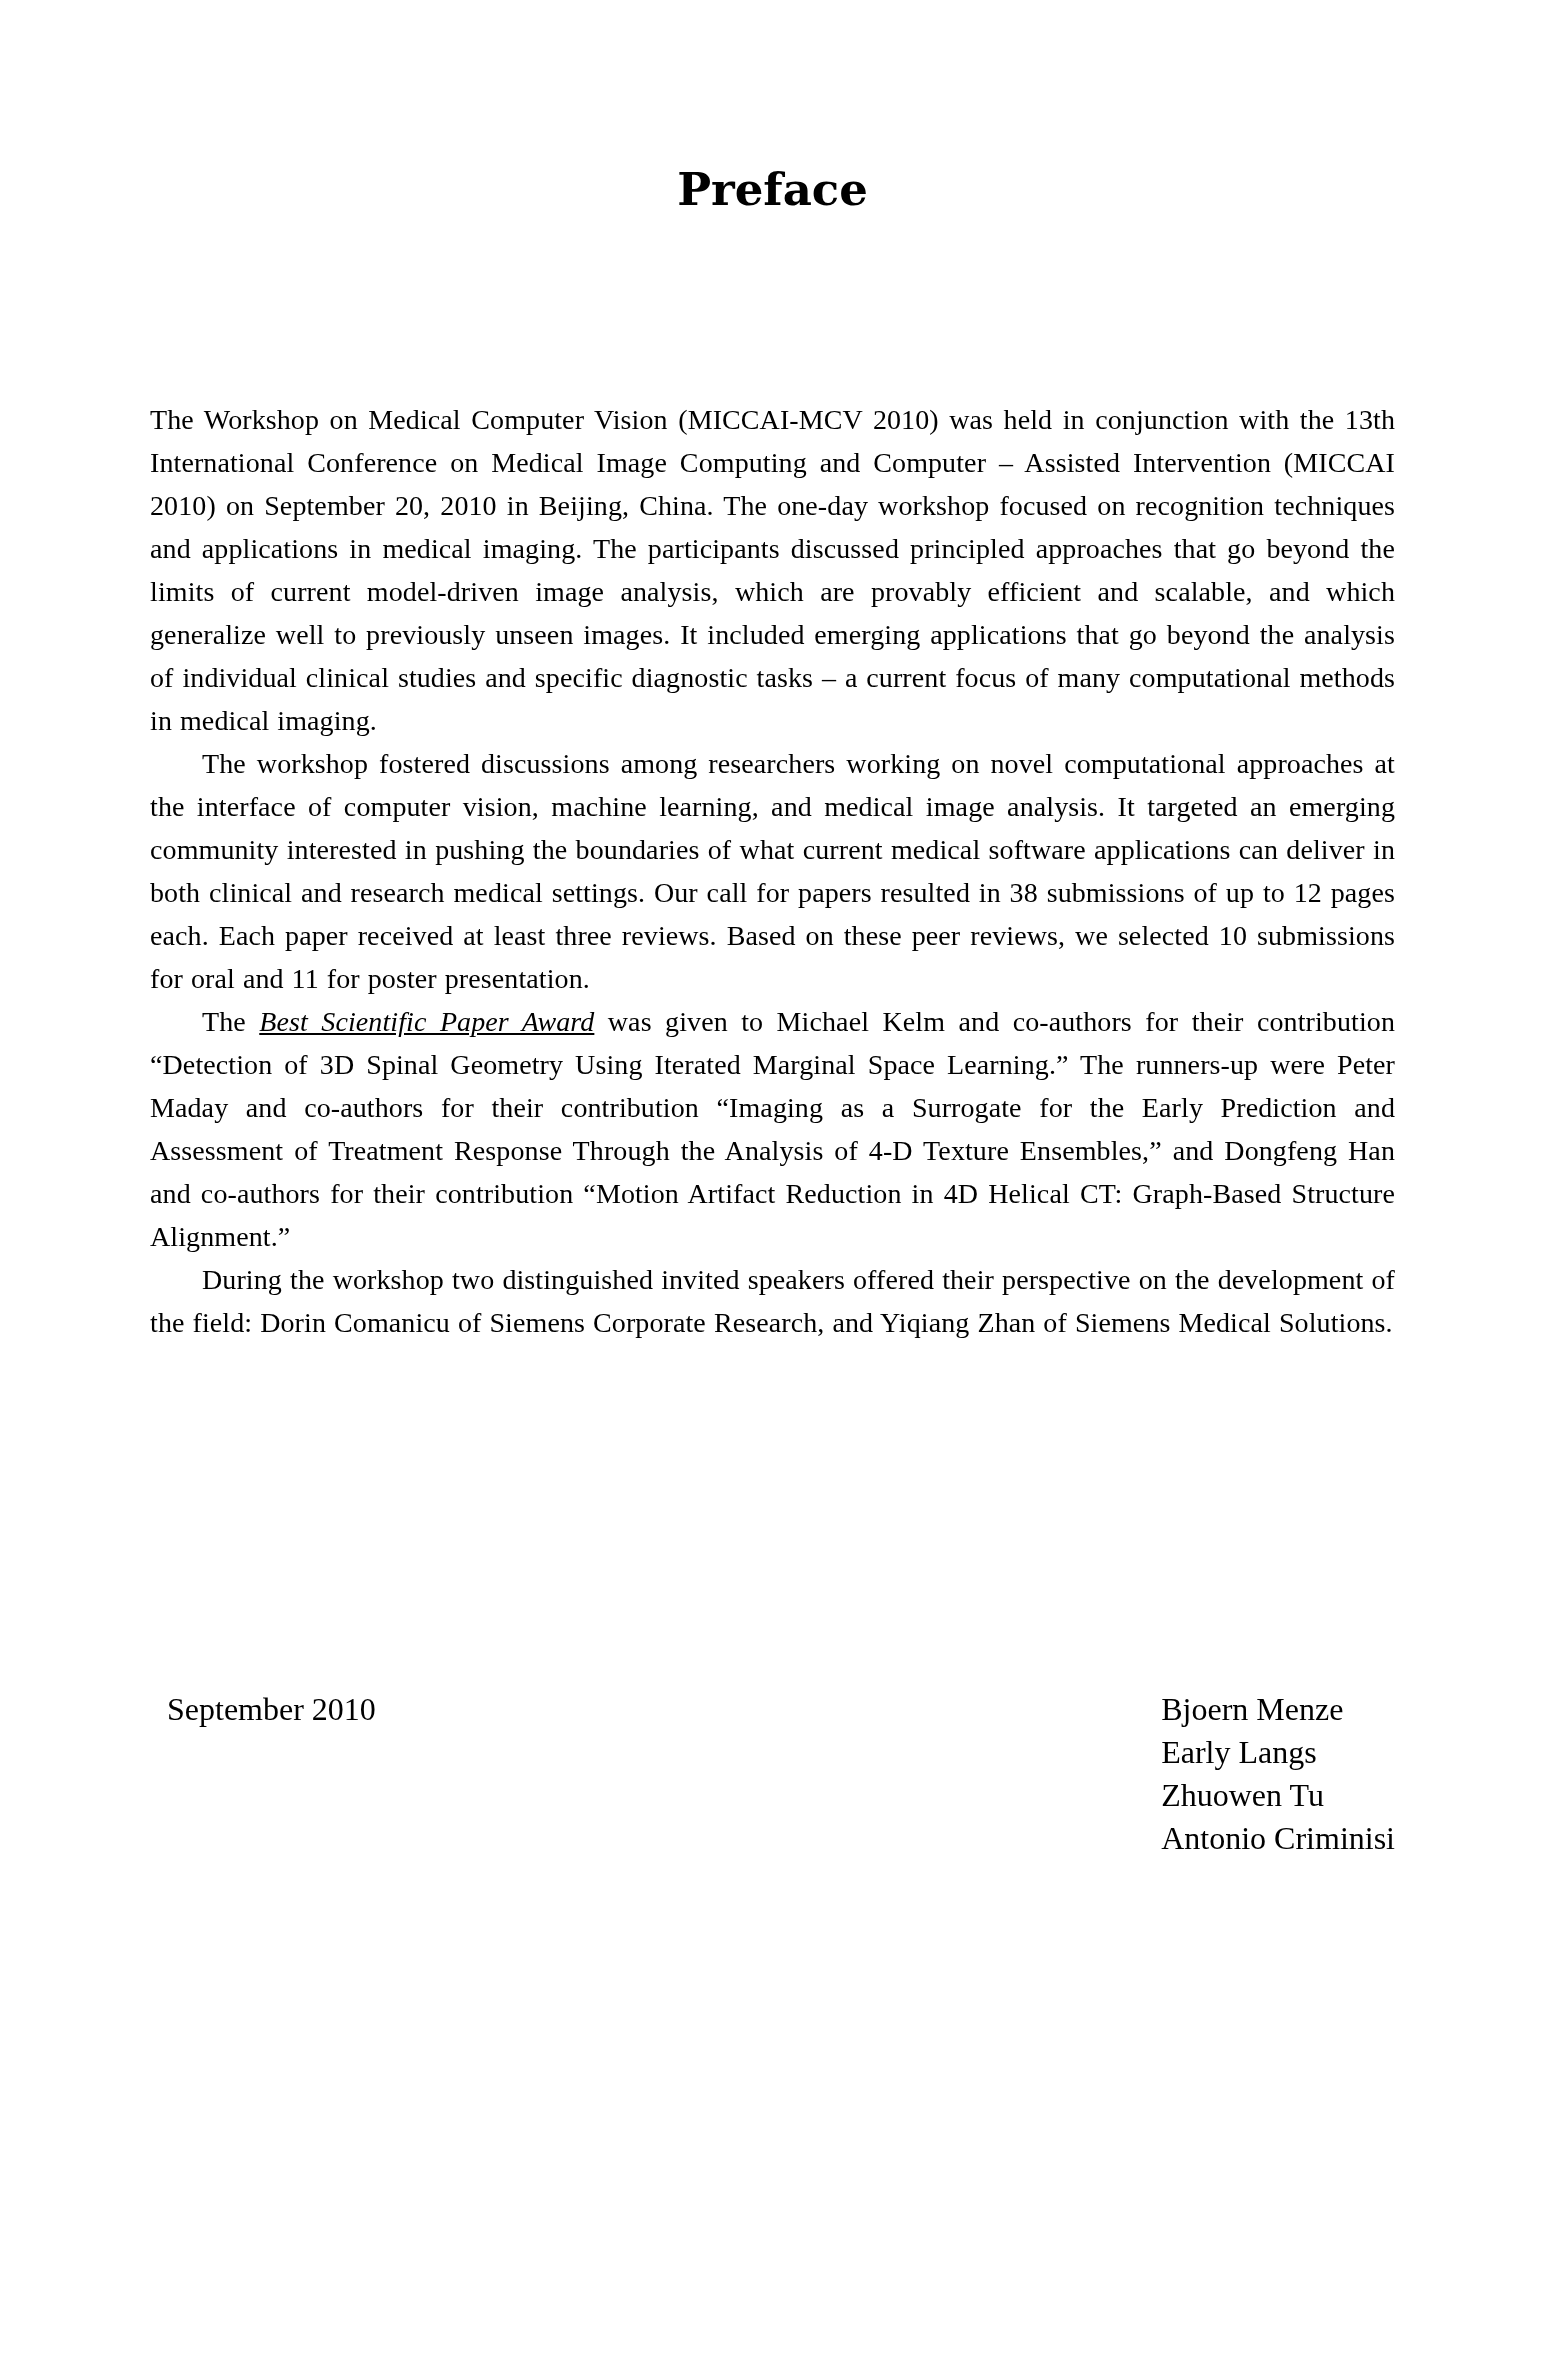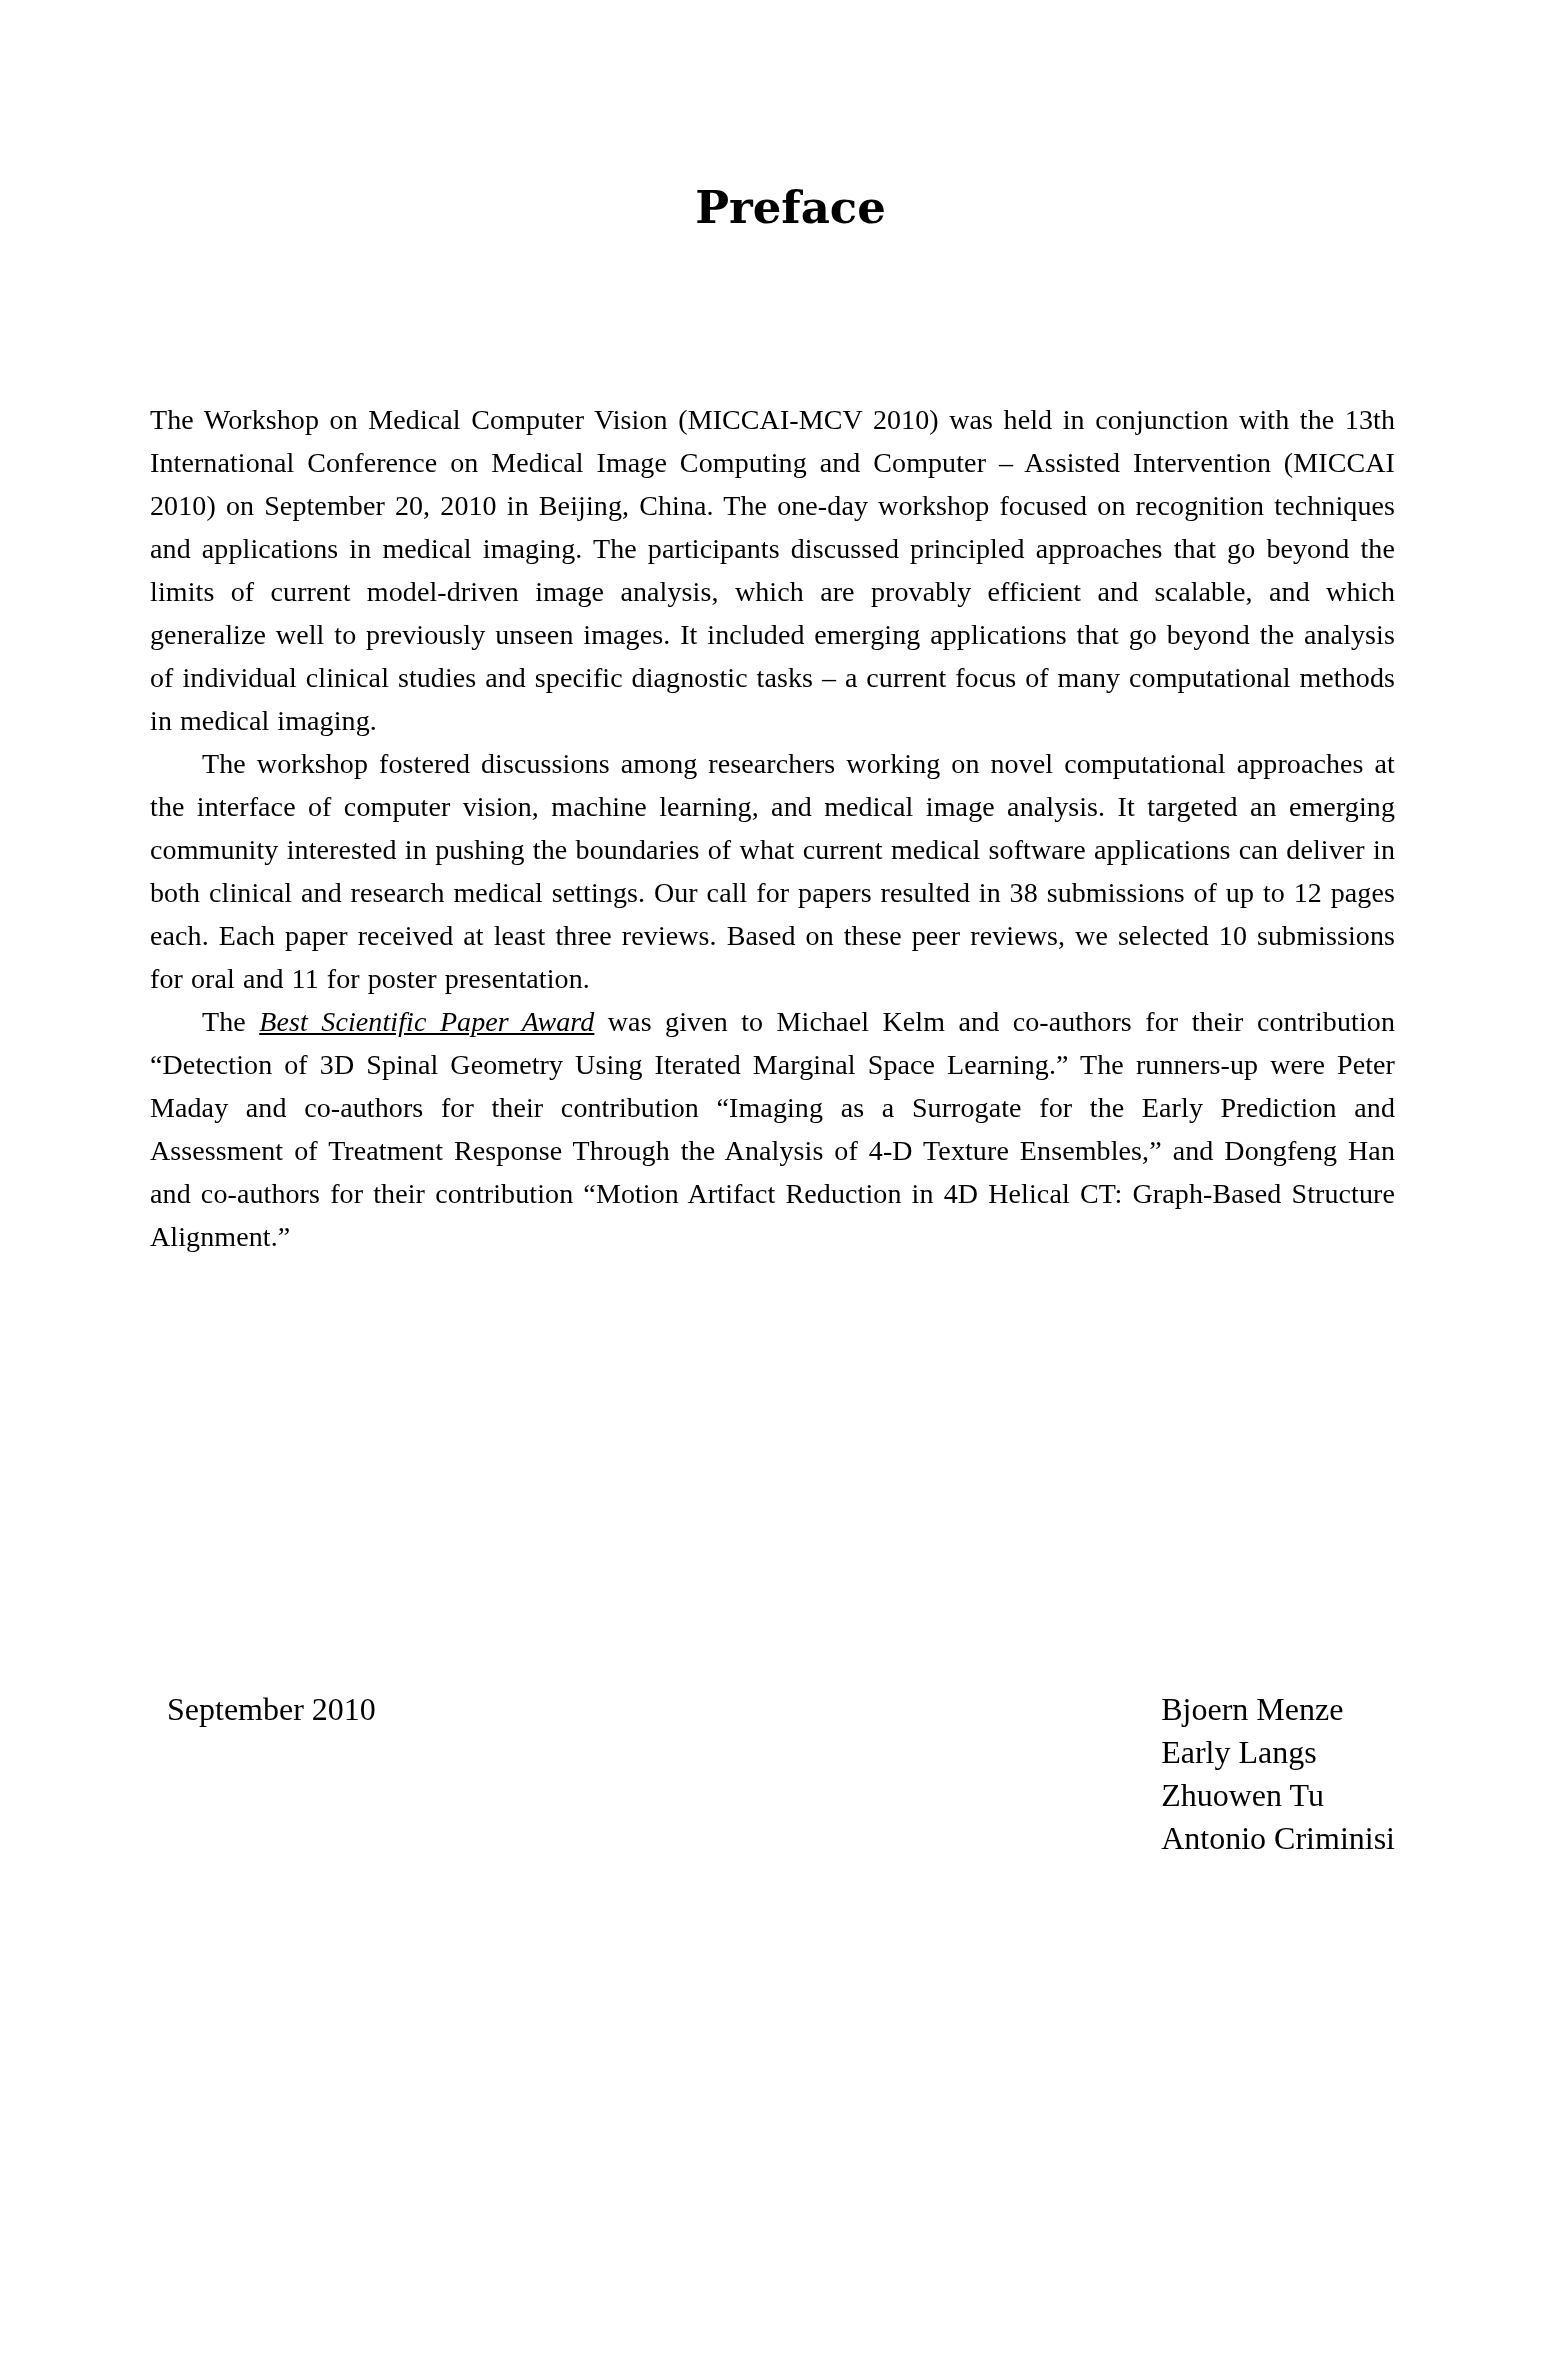--- a/index.html
+++ b/index.html
@@ -23,21 +23,21 @@
     }
     .title {
       position: absolute;
       top: 164px;
       left: 0;
       width: 1245px;
       text-align: center;
       font-weight: bold;
       font-size: 45px;
       line-height: 52px;
-      margin: 18px;
+      margin: 0;
     }
     .body-text {
       position: absolute;
       top: 398px;
       left: 0;
       width: 1245px;
       font-size: 28px;
       line-height: 43px;
       text-align: justify;
       font-family: "Liberation Serif", "DejaVu Serif", serif;
@@ -83,20 +83,21 @@
 </head>
 <body>
 
 <div class="page">
   <h1 class="title">Preface</h1>
 
   <div class="body-text">
     <p class="first">The Workshop on Medical Computer Vision (MICCAI-MCV 2010) was held in conjunction with the 13th International Conference on Medical Image Com­puting and Computer – Assisted Intervention (MICCAI 2010) on September 20, 2010 in Beijing, China. The one-day workshop focused on recognition techniques and applications in medical imaging. The participants discussed principled ap­proaches that go beyond the limits of current model-driven image analysis, which are provably efficient and scalable, and which generalize well to previously un­seen images. It included emerging applications that go beyond the analysis of individual clinical studies and specific diagnostic tasks – a current focus of many computational methods in medical imaging.</p>
     <p>The workshop fostered discussions among researchers working on novel com­putational approaches at the interface of computer vision, machine learning, and medical image analysis. It targeted an emerging community interested in push­ing the boundaries of what current medical software applications can deliver in both clinical and research medical settings. Our call for papers resulted in 38 submissions of up to 12 pages each. Each paper received at least three reviews. Based on these peer reviews, we selected 10 submissions for oral and 11 for poster presentation.</p>
     <p><span>The </span><em>Best Scientific Paper Award</em><span> was given to Michael Kelm and co-authors for their contribution “Detection of 3D Spinal Geometry Using Iterated Marginal Space Learning.” The runners-up were Peter Maday and co-authors for their contribution “Imaging as a Surrogate for the Early Prediction and Assessment of Treatment Response Through the Analysis of 4-D Texture Ensembles,” and Dongfeng Han and co-authors for their contribution “Motion Artifact Reduction in 4D Helical CT: Graph-Based Structure Alignment.”</span></p>
+    <p>During the workshop two distinguished invited speakers offered their per­spective on the development of the field: Dorin Comanicu of Siemens Corporate Research, and Yiqiang Zhan of Siemens Medical Solutions.</p>
   </div>
 
   <div class="signoff">
     <span class="date">September 2010</span>
     <div class="editors">
       <span class="editor">Bjoern Menze</span>
       <span class="editor">Early Langs</span>
       <span class="editor">Zhuowen Tu</span>
       <span class="editor">Antonio Criminisi</span>
     </div>

